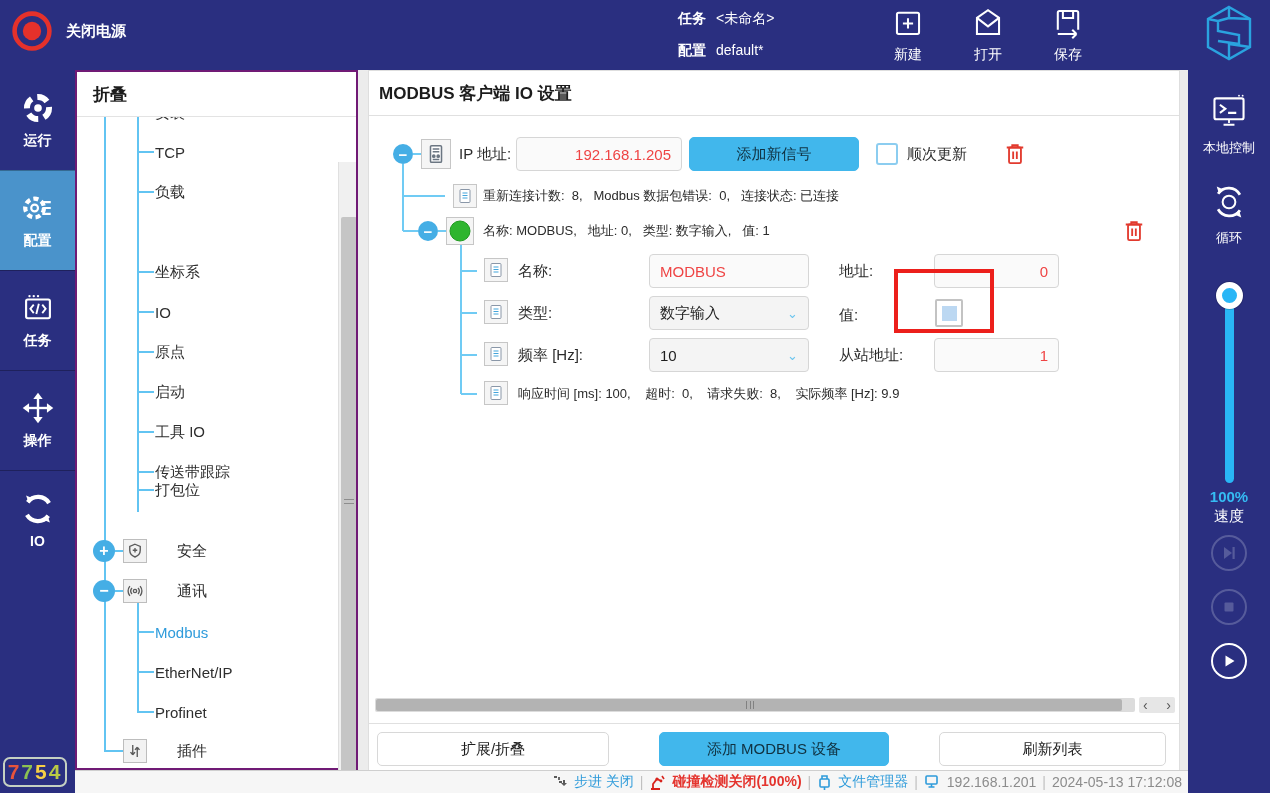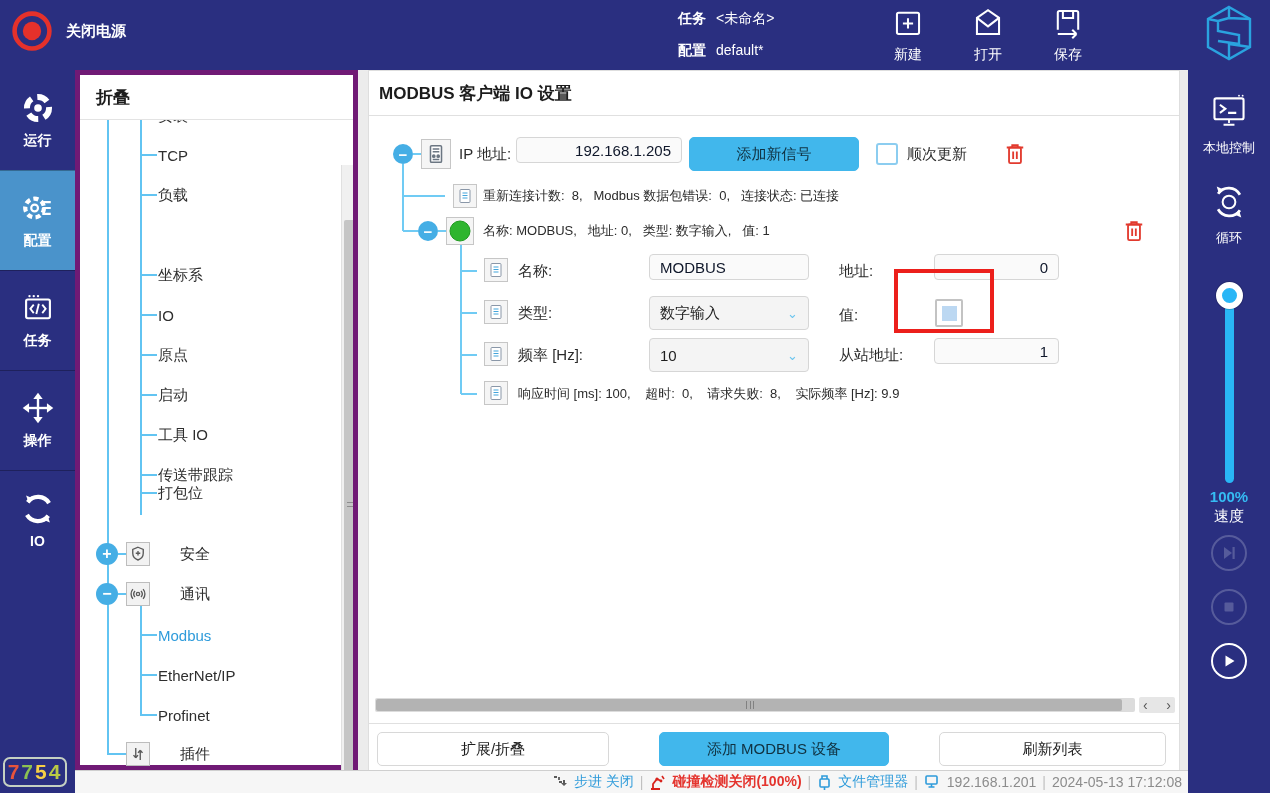--- a/index.html
+++ b/index.html
@@ -21,21 +21,21 @@
   
   #leftrail { position:absolute; left:0; top:70px; width:75px; height:723px; background:#2a2f80; }
   .rail-tab { width:75px; height:100px; display:flex; flex-direction:column; align-items:center; justify-content:center; gap:7px; color:#fff; border-top:1px solid rgba(0,0,0,.28); cursor:pointer; }
   .rail-tab:first-child { border-top:none; }
   .rail-tab.active { background:#4a93cb; }
   .rail-tab svg { width:34px; height:34px; }
   .rail-tab .lbl { font-size:14px; font-weight:bold; }
   #digit-badge { position:absolute; left:3px; top:687px; width:64px; height:30px; border:2px solid #c5d0c2; border-radius:7px; display:flex; align-items:center; justify-content:center; font-size:21px; font-weight:bold; letter-spacing:2px; }
 
   
-  #treepanel { position:absolute; left:75px; top:70px; width:283px; height:700px; background:#fff; border:5px solid #701a75; }
+  #treepanel { position:absolute; left:75px; top:70px; width:283px; height:700px; background:#fff; border:2px solid #701a75; }
   #tree-header { height:45px; line-height:45px; padding-left:16px; font-size:17px; font-weight:bold; color:#1c1c1c; border-bottom:1px solid #e3e3e3; }
   #tree-body { position:relative; height:653px; overflow:hidden; }
   .vline { position:absolute; width:2px; background:#62c4f2; }
   .trow { position:absolute; left:0; height:40px; width:255px; display:flex; align-items:center; font-size:15px; color:#2e2e2e; cursor:pointer; }
   .trow .tick { position:absolute; left:60px; width:17px; height:2px; background:#62c4f2; }
   .trow.leaf .tlabel { margin-left:78px; }
   .trow.sel .tlabel { color:#2e9bdb; }
   .expander { position:absolute; left:16px; width:22px; height:22px; border-radius:50%; background:#45aee5; color:#fff; font-size:16px; font-weight:bold; display:flex; align-items:center; justify-content:center; line-height:1; }
   .gicon { position:absolute; left:46px; width:24px; height:24px; border:1px solid #bdbdbd; background:#f2f2f2; display:flex; align-items:center; justify-content:center; }
   .gicon svg { width:18px; height:18px; }
@@ -47,21 +47,21 @@
   #tree-thumb .grip { position:absolute; left:3px; top:282px; width:10px; border-top:1px solid #8d8d8d; border-bottom:1px solid #8d8d8d; height:5px; }
 
   
   #main { position:absolute; left:368px; top:70px; width:812px; height:700px; background:#fff; border:1px solid #dedede; }
   #main-title { position:absolute; left:0; top:0; width:100%; height:45px; line-height:45px; padding-left:10px; font-size:17px; font-weight:bold; color:#1c1c1c; border-bottom:1px solid #e0e0e0; }
   .mline { position:absolute; background:#70cbf4; }
   .node-circle { position:absolute; width:20px; height:20px; border-radius:50%; background:#45aee5; color:#fff; display:flex; align-items:center; justify-content:center; font-size:15px; font-weight:bold; line-height:1; }
   .icon-box { position:absolute; border:1px solid #c6c6c6; background:#f5f5f5; display:flex; align-items:center; justify-content:center; }
   .flabel { position:absolute; font-size:15px; color:#2b2b2b; height:20px; line-height:20px; }
   .ftext  { position:absolute; font-size:13px; color:#2b2b2b; height:20px; line-height:20px; white-space:pre; }
-  .tinput { position:absolute; height:26px; border:1px solid #d6d6d6; border-radius:4px; background:#fafafa; font-size:15px; color:#0f172a; padding:0 10px; font-family:inherit; }
+  .tinput { position:absolute; height:34px; border:1px solid #d6d6d6; border-radius:4px; background:#fafafa; font-size:15px; color:#ef4444; padding:0 10px; font-family:inherit; }
   .tinput.num { text-align:right; }
   .dropdown { position:absolute; height:34px; border:1px solid #d6d6d6; border-radius:4px; background:#f4f4f4; font-size:15px; color:#1e1e1e; display:flex; align-items:center; padding:0 10px; cursor:pointer; }
   .dropdown .chev { margin-left:auto; color:#6bc5ef; font-size:13px; }
   .btn { position:absolute; height:34px; border:1px solid #d8d8d8; border-radius:5px; background:#fff; font-size:15px; color:#1e1e1e; display:flex; align-items:center; justify-content:center; cursor:pointer; }
   .btn.blue { background:#41b7ec; border-color:#41b7ec; color:#10303f; }
   .cb { position:absolute; background:#fff; cursor:pointer; }
   #seq-checkbox { left:507px; top:72px; width:22px; height:22px; border:2px solid #8ccdf0; border-radius:3px; }
   #value-checkbox { left:566px; top:228px; width:28px; height:28px; border:2px solid #c3c3c3; border-radius:2px; display:flex; align-items:center; justify-content:center; }
   #value-checkbox .inner { width:15px; height:15px; background:#bcd8f2; }
   .trash { position:absolute; width:22px; height:26px; cursor:pointer; }

